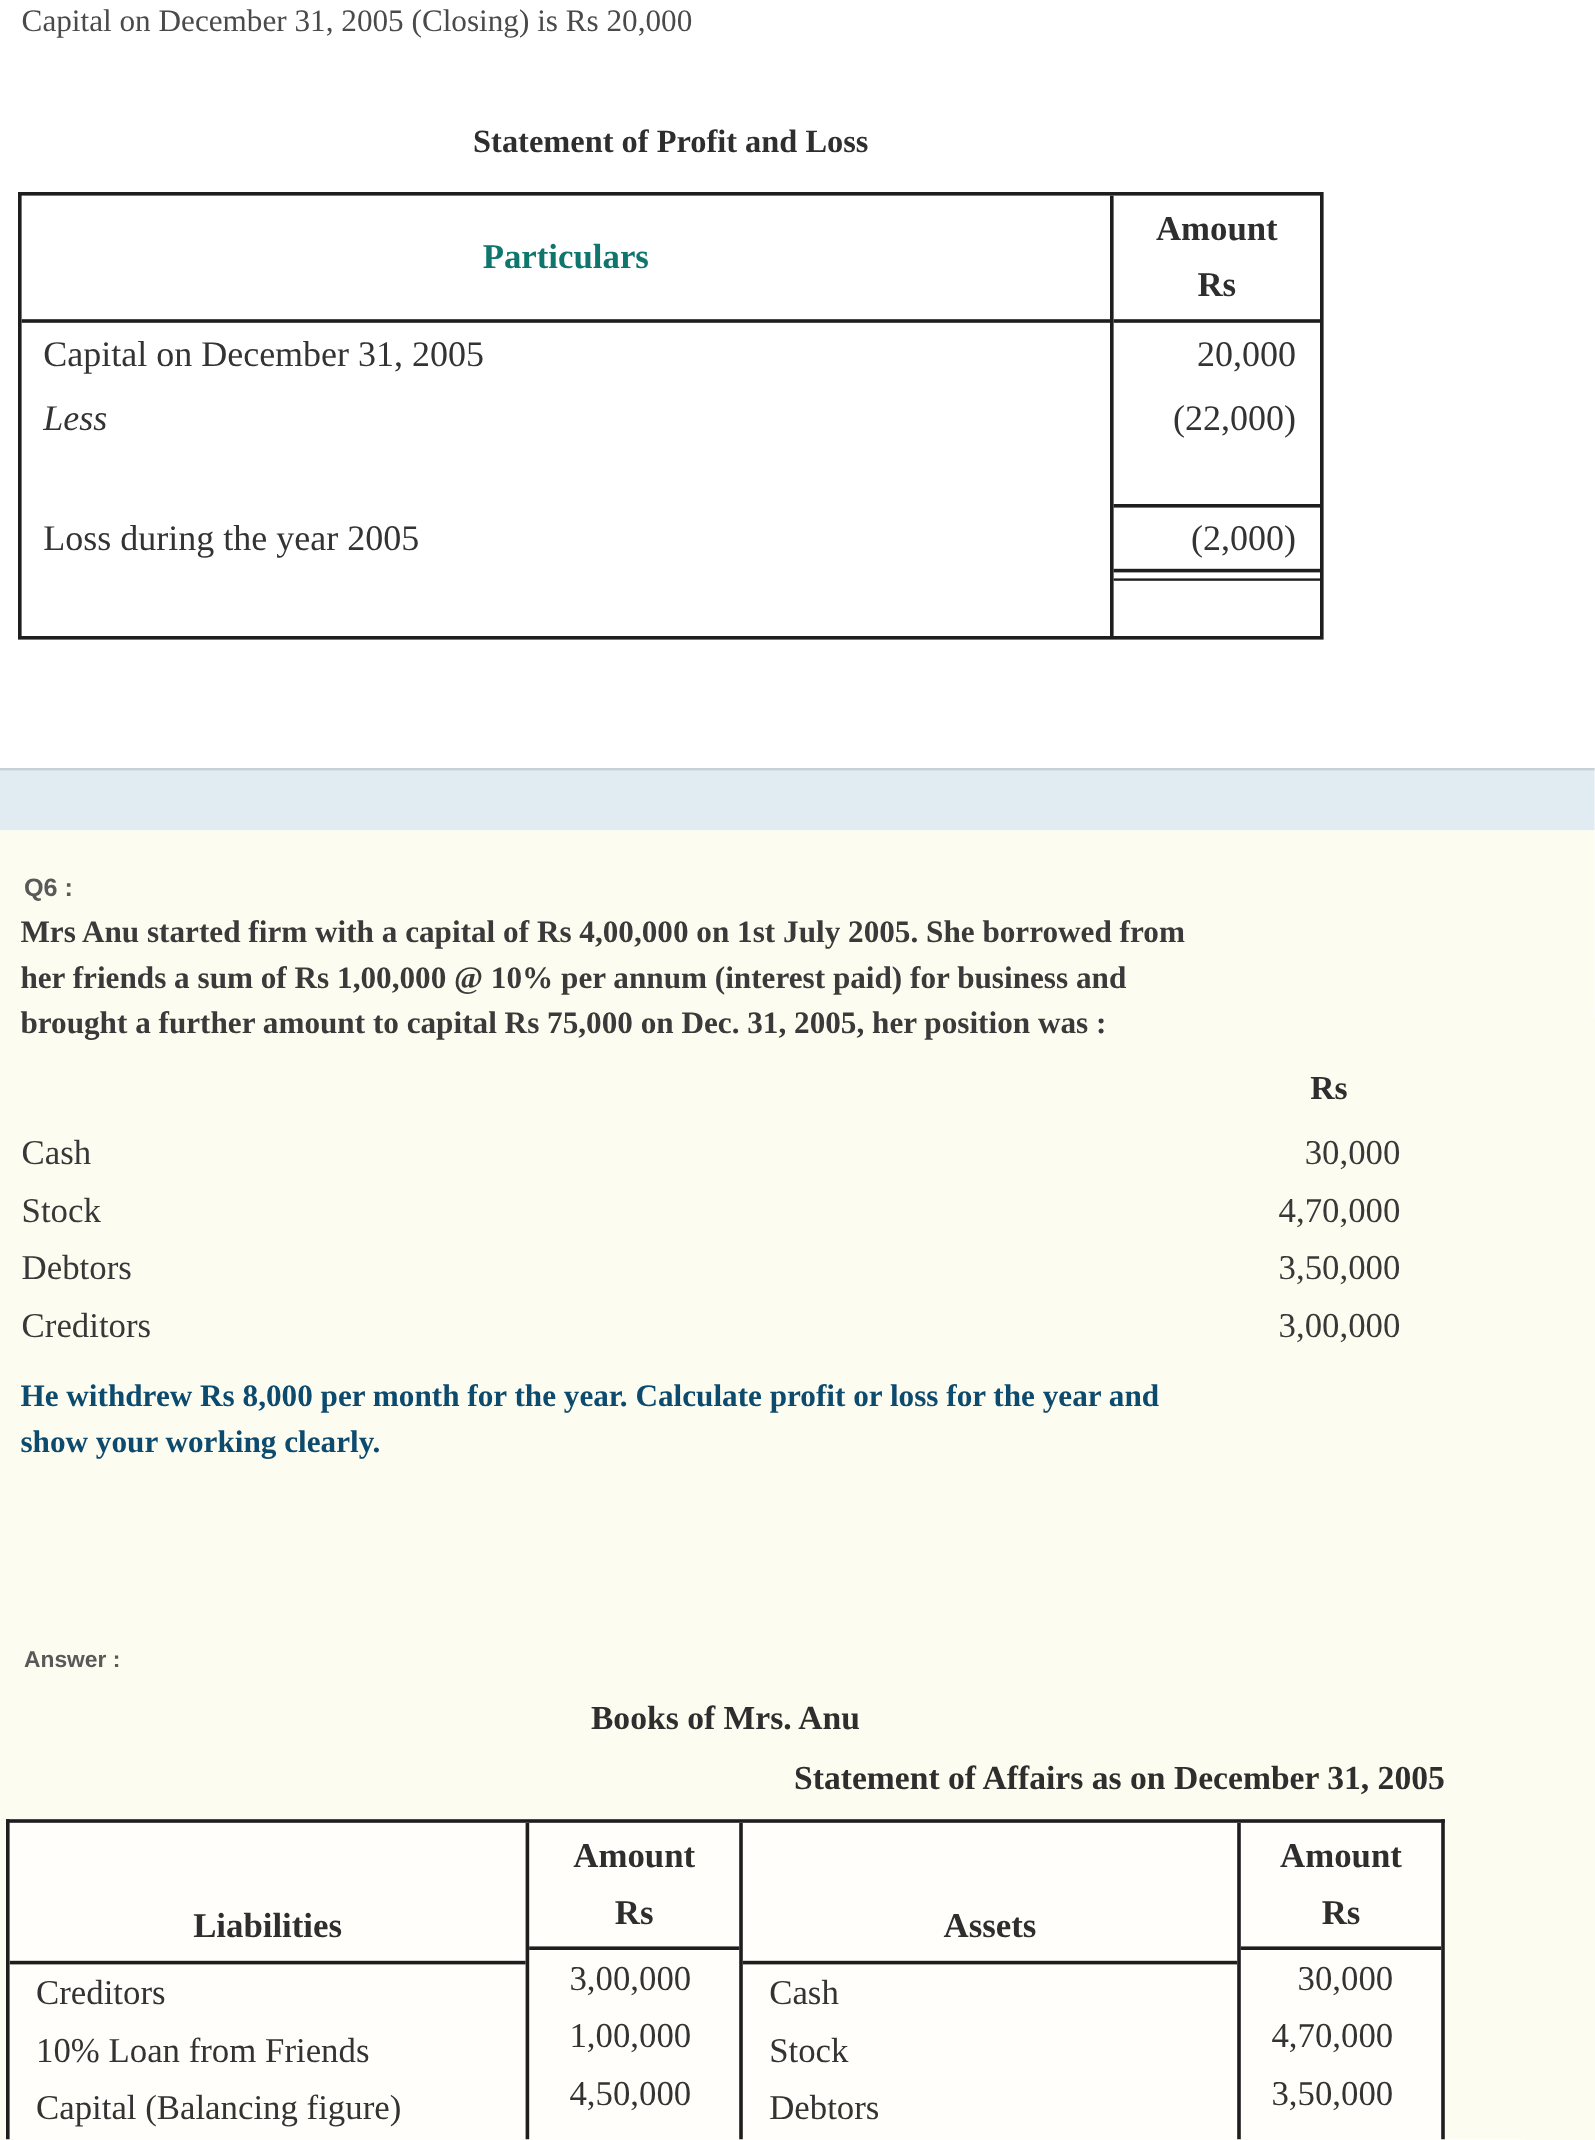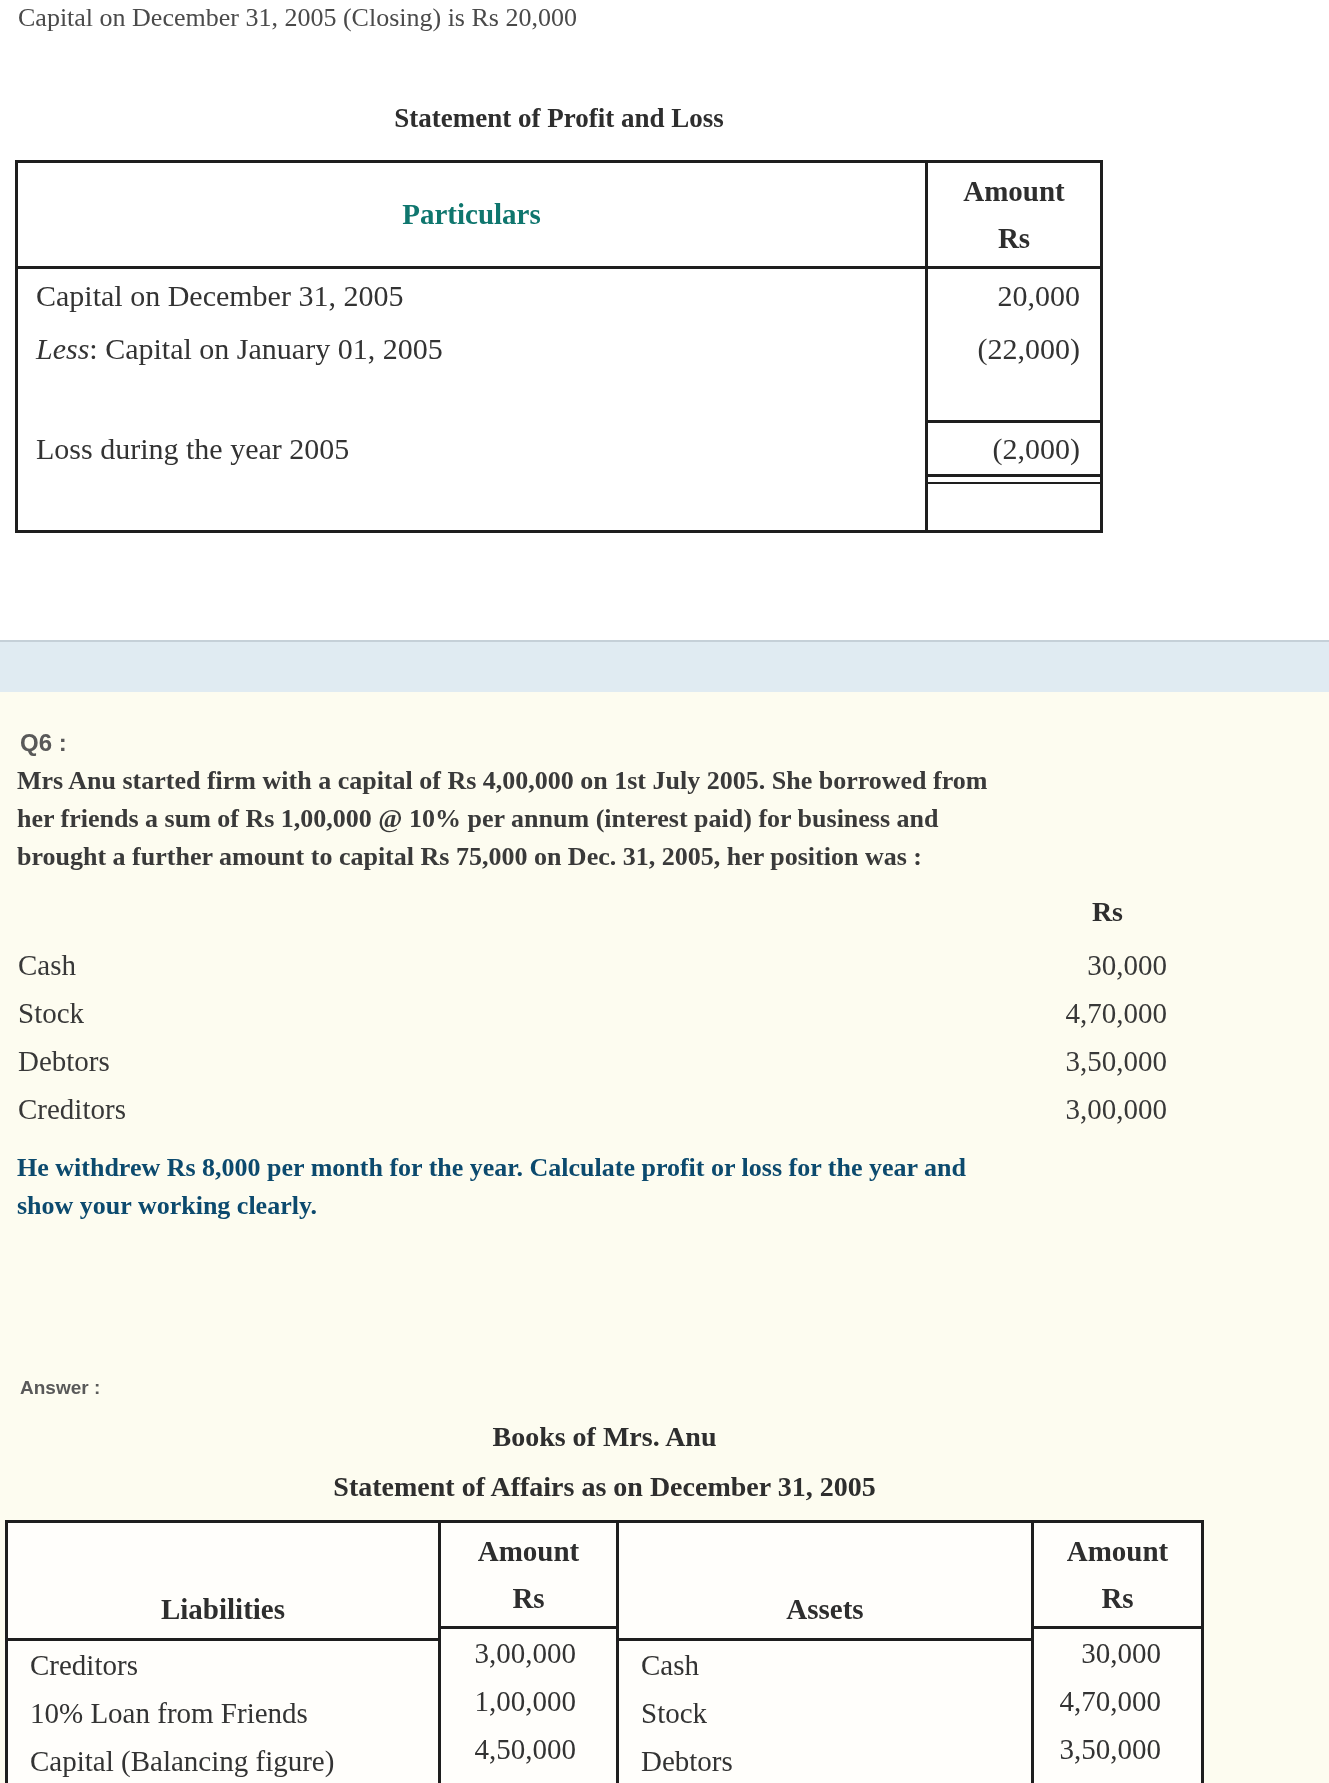--- a/index.html
+++ b/index.html
@@ -31,37 +31,37 @@
   .t1 .amt.loss{box-sizing:border-box; height:57px; border-top:3px solid #1e1e1e; border-bottom:3px solid #1e1e1e;padding-left:32px;}
   .t1 .underline{height:5px; border-bottom:2px solid #1e1e1e;}
   .ital{font-style:italic;}
 
   
   .band{margin-top:107px; height:50px; background:#e0ebf2; border-top:2px solid #c5d0d8;}
 
   
   .cream{background:#fdfcf0; min-height:1096px; color:#383838;}
   .q-label{padding-top:37px; margin-left:20px; font-family:"Liberation Sans", sans-serif;
-           font-weight:bold; font-size:24px; color:#595959;}
+           font-weight:bold; font-size:21px; color:#595959;}
   .q-para{margin:5px 16px 0 17px; font-size:26px; font-weight:bold; line-height:38px; color:#3a3a3a;}
   .q-para div{white-space:nowrap;}
   .rs-header{margin-top:20px; text-align:right; padding-right:206px;
              font-size:28px; font-weight:bold; color:#2e2e2e;}
   .q-list{margin-top:13px;}
   .q-list .li{height:48px; display:flex; align-items:center; justify-content:space-between;
               font-size:29px;}
   .q-list .li .lbl{margin-left:18px;}
   .q-list .li .val{margin-right:162px;}
   .q-note{margin:16px 16px 0 17px; font-size:26px; font-weight:bold; line-height:38px; color:#0c4a6e;}
   .q-note div{white-space:nowrap;}
   .answer-label{margin:152px 0 0 20px; font-family:"Liberation Sans", sans-serif;
                 font-weight:bold; font-size:19px; color:#595959;}
   .books-title{margin:22px 0 0 5px; width:1199px; text-align:center;
                font-size:28px; font-weight:bold; color:#2e2e2e;}
-  .statement-title{margin:18px 0 0 5px; width:1199px; text-align:center;
+  .statement-title{margin:18px 0 0 5px; width:1199px; text-align:right;
                    font-size:28px; font-weight:bold; color:#2e2e2e;}
 
   
   .t2{box-sizing:border-box; margin:17px 0 0 5px; width:1199px; height:270px;
       border:3px solid #1e1e1e; border-bottom:none; display:flex; background:#fffefb; color:#333; overflow:hidden;}
   .t2 .col{display:flex; flex-direction:column;}
   .t2 .c1{width:430px;}
   .t2 .c2{width:175px; border-left:3px solid #1e1e1e;}
   .t2 .c3{width:412px; border-left:3px solid #1e1e1e;}
   .t2 .c4{flex:1; border-left:3px solid #1e1e1e;}
@@ -82,21 +82,20 @@
   <div class="pl-title">Statement of Profit and Loss</div>
 
   <div class="t1">
     <div class="left">
       <div class="hdr">Particulars</div>
       <div class="row">
         <span>Capital on December 31, 2005</span>
       </div>
       <div class="row">
         <span class="ital">Less</span>
-          <span>: Capital on January 01, 2005</span>
       </div>
       <div class="spacer"></div>
       <div class="row loss">
         <span>Loss during the year 2005</span>
       </div>
       <div class="grow"></div>
     </div>
     <div class="right">
       <div class="hdr">
         <span>Amount</span>

